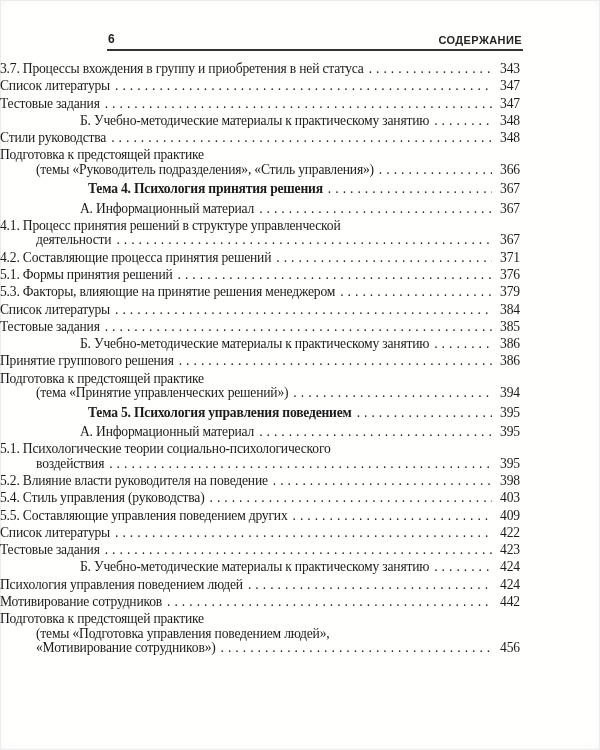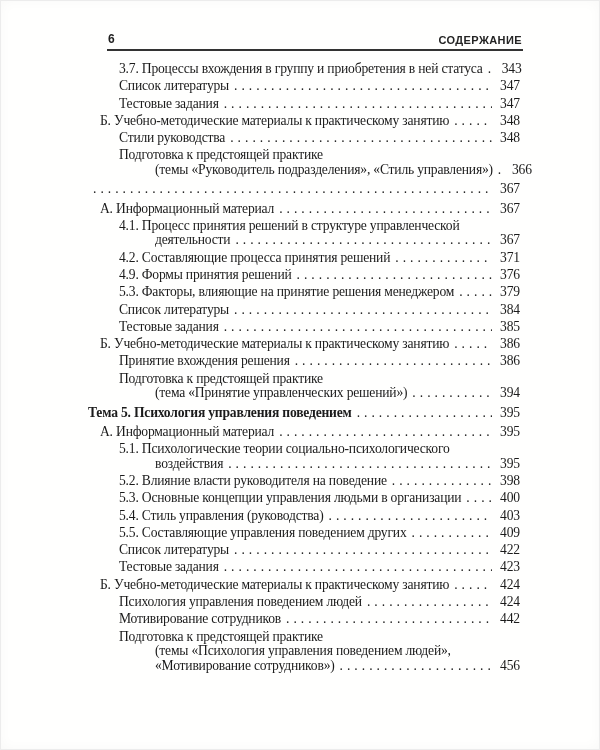--- a/index.html
+++ b/index.html
@@ -45,22 +45,22 @@
   .row {
     display: flex;
     align-items: baseline;
     line-height: 17.3px;
     padding-right: 78px;
     font-size: 13.6px;
     letter-spacing: -0.2px;
     white-space: nowrap;
   }
   .lvl0 { padding-left: 88px; }
-  .lvl1 { padding-left: 100px; }
-  .lvl2 { padding-left: 119px; }
+  .lvl1 { padding-left: 80px; }
+  .lvl2 { }
   .bold { margin-top: 2px; margin-bottom: 2px; }
   .bold .t { font-weight: bold; }
   .cont { margin-top: -2.8px; margin-left: 36px; }
   .t { white-space: pre; flex: 0 0 auto; }
   .leader {
     flex: 1 1 auto;
     overflow: hidden;
     white-space: nowrap;
     margin: 0 6px 0 5px;
     min-width: 6px;
@@ -114,20 +114,21 @@
       </div>
       <div class="row lvl2">
         <span class="t">Подготовка к предстоящей практике</span>
       </div>
       <div class="row lvl2 cont">
         <span class="t">(темы «Руководитель подразделения», «Стиль управления»)</span>
         <span class="leader"></span>
         <span class="pg">366</span>
       </div>
       <div class="row lvl0 bold">
+        <span class="t">Тема 4. Психология принятия решения</span>
         <span class="leader"></span>
         <span class="pg">367</span>
       </div>
       <div class="row lvl1">
         <span class="t">А. Информационный материал</span>
         <span class="leader"></span>
         <span class="pg">367</span>
       </div>
       <div class="row lvl2">
         <span class="t">4.1. Процесс принятия решений в структуре управленческой</span>
@@ -136,21 +137,21 @@
         <span class="t">деятельности</span>
         <span class="leader"></span>
         <span class="pg">367</span>
       </div>
       <div class="row lvl2">
         <span class="t">4.2. Составляющие процесса принятия решений</span>
         <span class="leader"></span>
         <span class="pg">371</span>
       </div>
       <div class="row lvl2">
-        <span class="t">4.9. Формы принятия решений</span>
+        <span class="t">5.1. Формы принятия решений</span>
         <span class="leader"></span>
         <span class="pg">376</span>
       </div>
       <div class="row lvl2">
         <span class="t">5.3. Факторы, влияющие на принятие решения менеджером</span>
         <span class="leader"></span>
         <span class="pg">379</span>
       </div>
       <div class="row lvl2">
         <span class="t">Список литературы</span>
@@ -161,21 +162,21 @@
         <span class="t">Тестовые задания</span>
         <span class="leader"></span>
         <span class="pg">385</span>
       </div>
       <div class="row lvl1">
         <span class="t">Б. Учебно-методические материалы к практическому занятию</span>
         <span class="leader"></span>
         <span class="pg">386</span>
       </div>
       <div class="row lvl2">
-        <span class="t">Принятие вхождения решения</span>
+        <span class="t">Принятие группового решения</span>
         <span class="leader"></span>
         <span class="pg">386</span>
       </div>
       <div class="row lvl2">
         <span class="t">Подготовка к предстоящей практике</span>
       </div>
       <div class="row lvl2 cont">
         <span class="t">(тема «Принятие управленческих решений»)</span>
         <span class="leader"></span>
         <span class="pg">394</span>
@@ -197,25 +198,20 @@
         <span class="t">воздействия</span>
         <span class="leader"></span>
         <span class="pg">395</span>
       </div>
       <div class="row lvl2">
         <span class="t">5.2. Влияние власти руководителя на поведение</span>
         <span class="leader"></span>
         <span class="pg">398</span>
       </div>
       <div class="row lvl2">
-        <span class="t">5.3. Основные концепции управления людьми в организации</span>
-        <span class="leader"></span>
-        <span class="pg">400</span>
-      </div>
-      <div class="row lvl2">
         <span class="t">5.4. Стиль управления (руководства)</span>
         <span class="leader"></span>
         <span class="pg">403</span>
       </div>
       <div class="row lvl2">
         <span class="t">5.5. Составляющие управления поведением других</span>
         <span class="leader"></span>
         <span class="pg">409</span>
       </div>
       <div class="row lvl2">
@@ -240,21 +236,21 @@
       </div>
       <div class="row lvl2">
         <span class="t">Мотивирование сотрудников</span>
         <span class="leader"></span>
         <span class="pg">442</span>
       </div>
       <div class="row lvl2">
         <span class="t">Подготовка к предстоящей практике</span>
       </div>
       <div class="row lvl2 cont">
-        <span class="t">(темы «Психология управления поведением людей»,</span>
+        <span class="t">(темы «Подготовка управления поведением людей»,</span>
       </div>
       <div class="row lvl2 cont">
         <span class="t">«Мотивирование сотрудников»)</span>
         <span class="leader"></span>
         <span class="pg">456</span>
       </div>
     </div>
 </div>
 
 </body></html>

